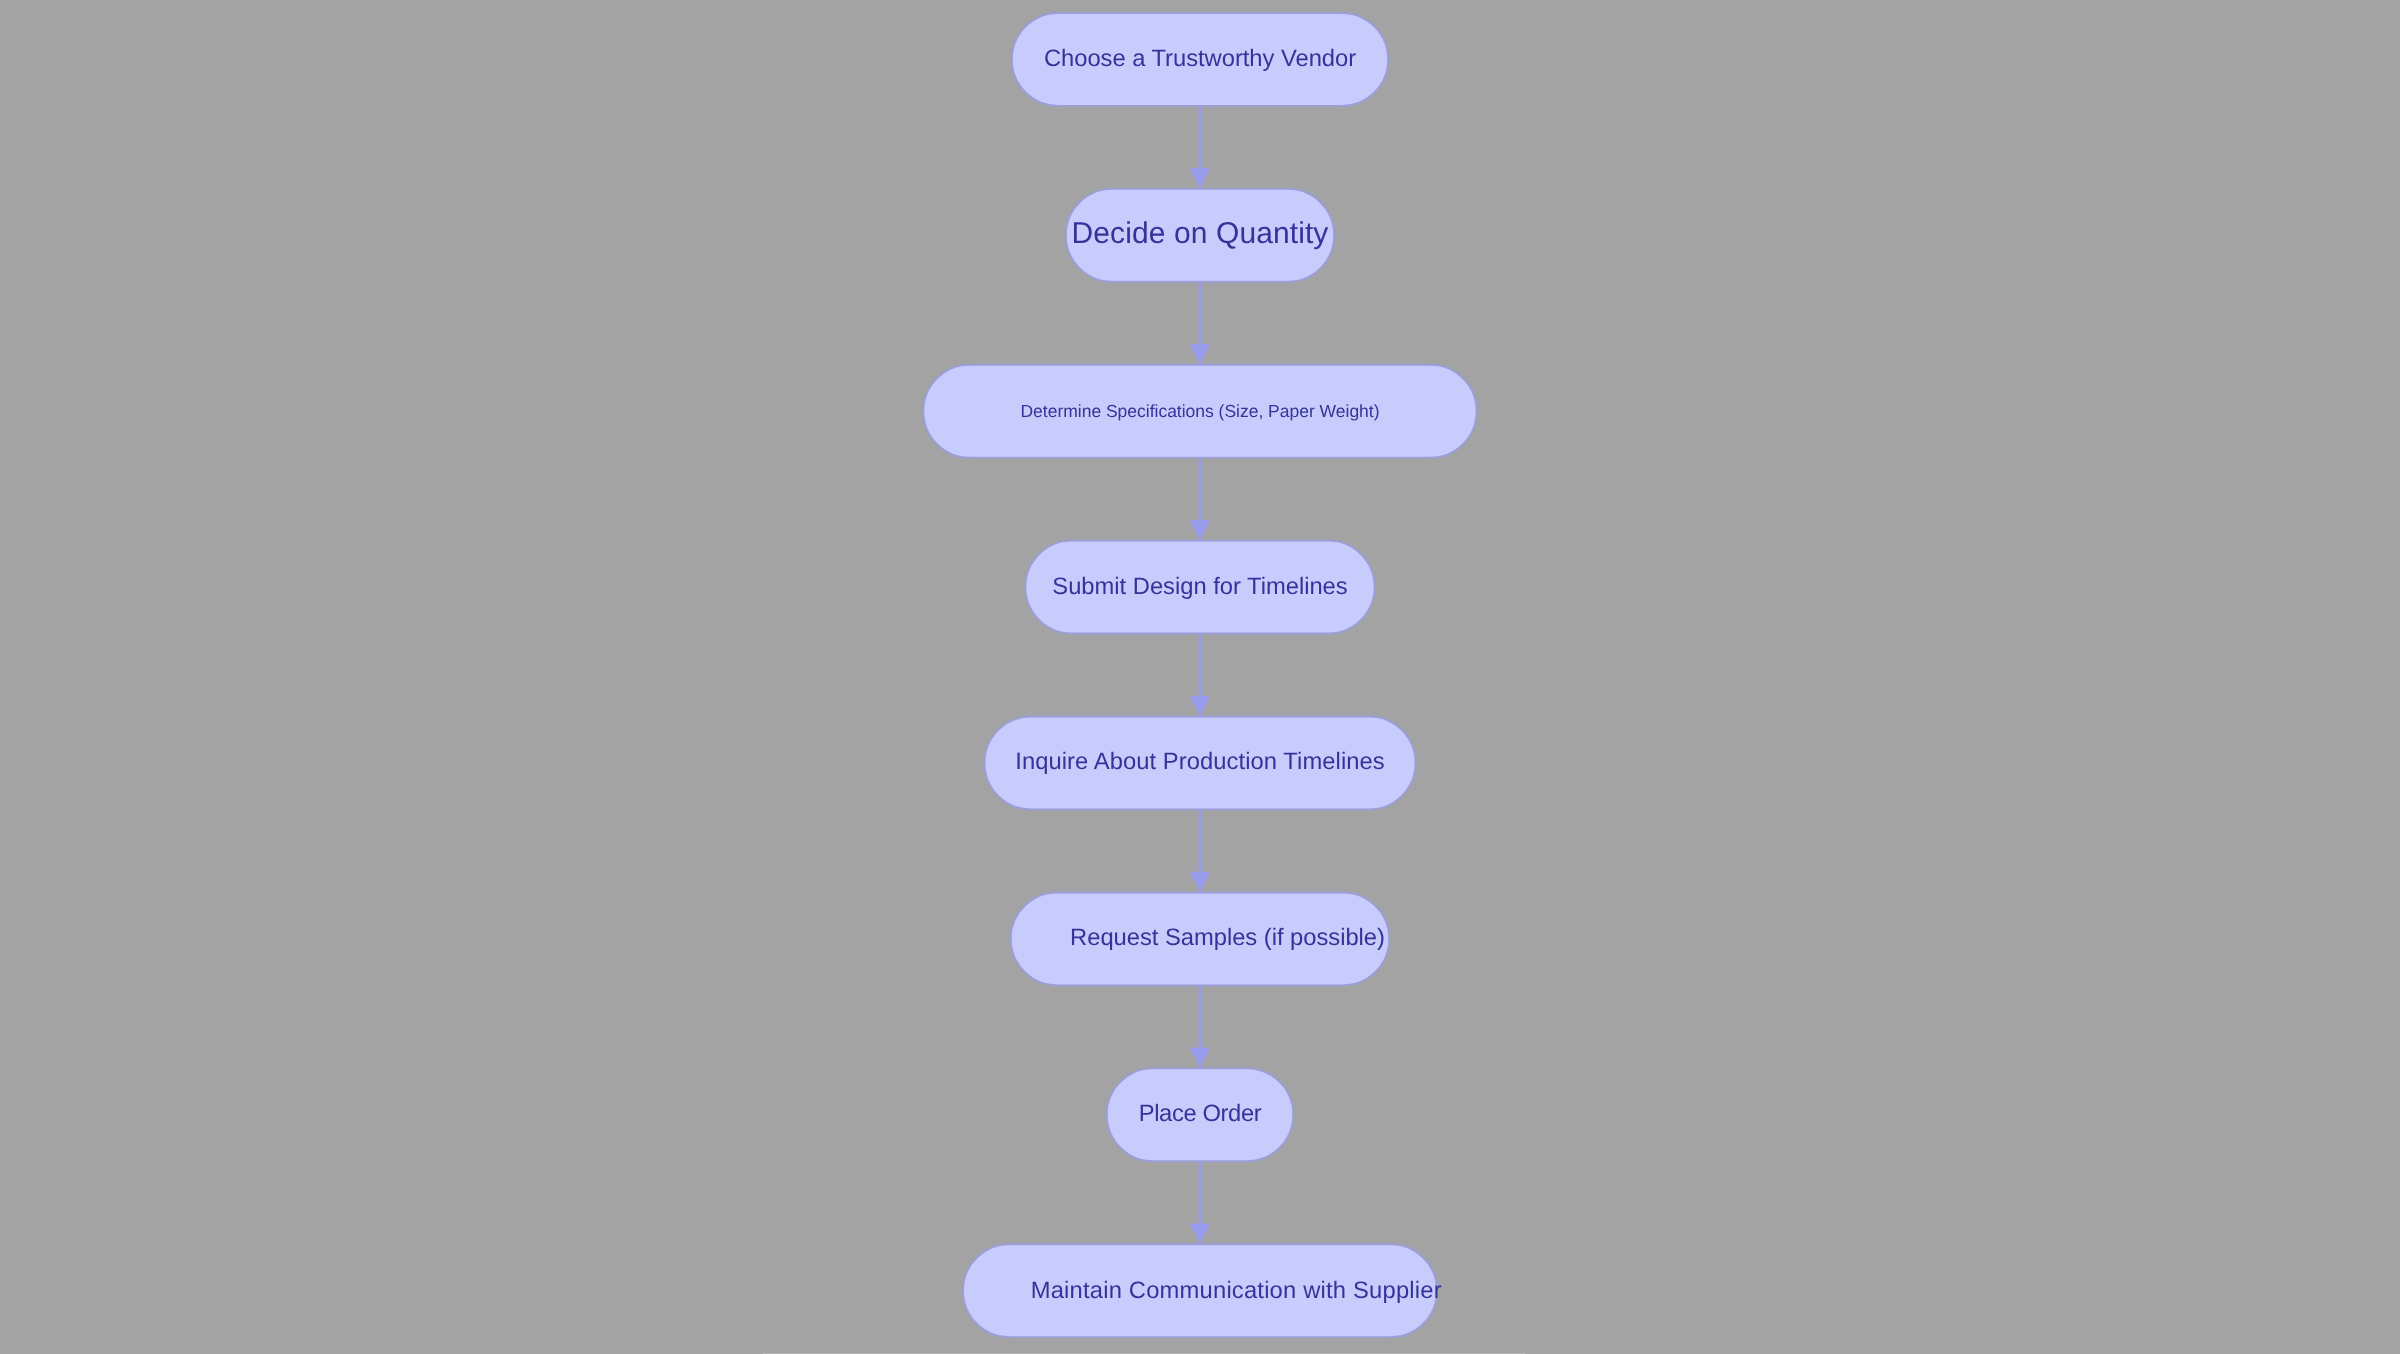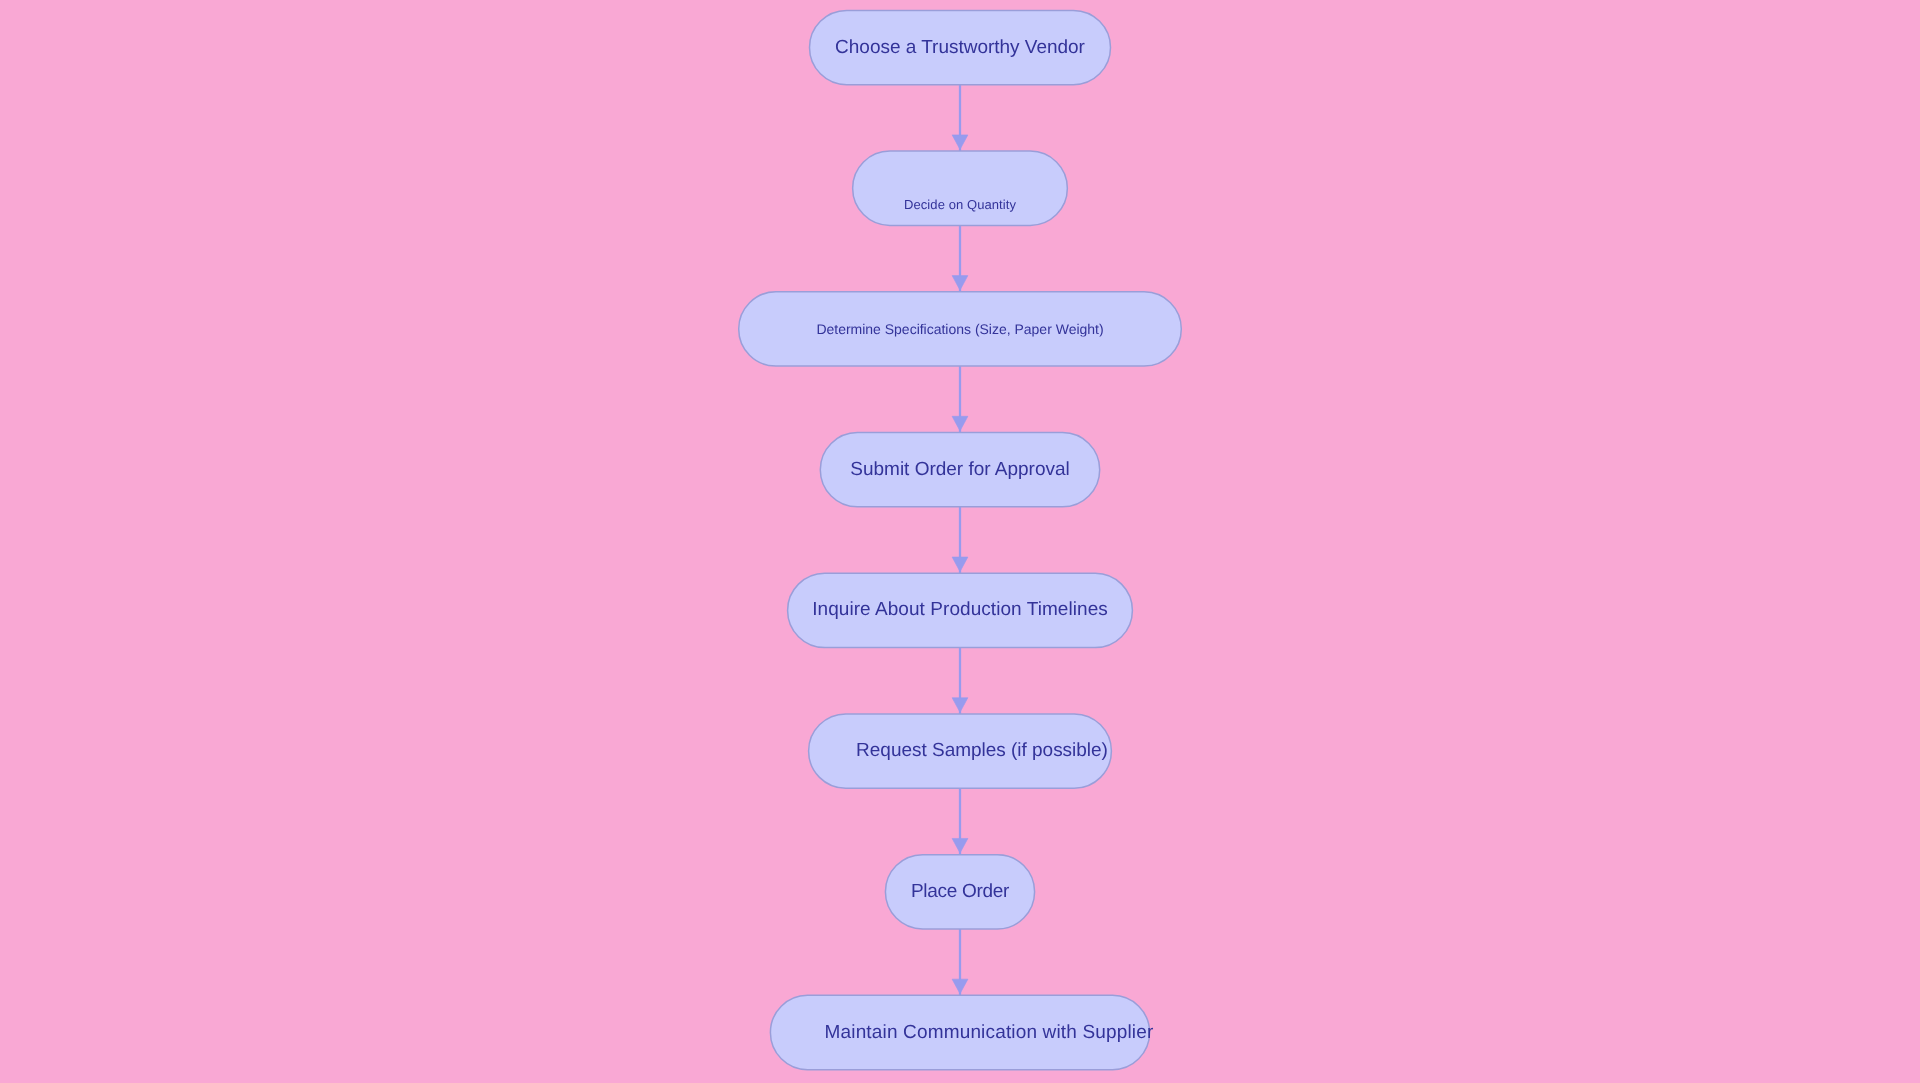--- a/index.html
+++ b/index.html
@@ -27,21 +27,21 @@
     font-weight:400;
     color:#333399;
     transform:translate(-50%,-50%) translateY(-0.5px) translateZ(0);
     backface-visibility:hidden;
     line-height:1;
   }
 </style>
 </head>
 <body>
 
-<div id="stage" style="background: #f9a8d4;">
+<div id="stage" style="background: #a3a3a3;">
 
   <svg class="flow" id="flow-svg" viewBox="0 0 1920 1083">
 
     <g id="edge-layer">
       <g>
         <path class="edge-line" d="M 960 84.69999999999999 L 960 151.10999999999999" stroke="#979bee" stroke-width="2.3" fill="none"></path>
         <path class="edge-head" d="M 952.1 134.91 L 967.9 134.91 L 960 149.51 Z" fill="#979bee" stroke="#979bee" stroke-width="0.6" stroke-linejoin="round"></path>
       </g>
       <g>
         <path class="edge-line" d="M 960 225.41 L 960 291.82000000000005" stroke="#979bee" stroke-width="2.3" fill="none"></path>
@@ -76,22 +76,22 @@
       <rect class="node-shape" x="820.3" y="432.53000000000003" width="279.4" height="74.3" rx="37.15" ry="37.15" fill="#c8ccfc" stroke="#9a9ed9" stroke-width="1.5"></rect>
       <rect class="node-shape" x="787.6" y="573.24" width="344.8" height="74.3" rx="37.15" ry="37.15" fill="#c8ccfc" stroke="#9a9ed9" stroke-width="1.5"></rect>
       <rect class="node-shape" x="808.6" y="713.95" width="302.8" height="74.3" rx="37.15" ry="37.15" fill="#c8ccfc" stroke="#9a9ed9" stroke-width="1.5"></rect>
       <rect class="node-shape" x="885.4" y="854.66" width="149.2" height="74.3" rx="37.15" ry="37.15" fill="#c8ccfc" stroke="#9a9ed9" stroke-width="1.5"></rect>
       <rect class="node-shape" x="770.4" y="995.37" width="379.2" height="74.3" rx="37.15" ry="37.15" fill="#c8ccfc" stroke="#9a9ed9" stroke-width="1.5"></rect>
     </g>
   </svg>
 
   <div id="labels">
     <div class="node-label" style="left: 960px; top: 47.55px; color: rgb(51, 51, 153); font-size: 19px; letter-spacing: -0.02px;">Choose a Trustworthy Vendor</div>
-    <div class="node-label" style="left: 960px; top: 188.26px; color: rgb(51, 51, 153); font-size: 13px; letter-spacing: 0.08px; margin-top: 17px;">Decide on Quantity</div>
+    <div class="node-label" style="left: 960px; top: 188.26px; color: rgb(51, 51, 153); font-size: 24px; letter-spacing: 0.08px;">Decide on Quantity</div>
     <div class="node-label" style="left: 960px; top: 328.97px; color: rgb(51, 51, 153); font-size: 14px; letter-spacing: -0.01px;">Determine Specifications (Size, Paper Weight)</div>
-    <div class="node-label" style="left: 960px; top: 469.68px; color: rgb(51, 51, 153); font-size: 19px; letter-spacing: -0.01px;">Submit Order for Approval</div>
+    <div class="node-label" style="left: 960px; top: 469.68px; color: rgb(51, 51, 153); font-size: 19px; letter-spacing: -0.01px;">Submit Design for Timelines</div>
     <div class="node-label" style="left: 960px; top: 610.39px; color: rgb(51, 51, 153); font-size: 19px; letter-spacing: 0.06px;">Inquire About Production Timelines</div>
     <div class="node-label" style="left: 960px; top: 751.1px; color: rgb(51, 51, 153); font-size: 19px; letter-spacing: -0.02px; margin-left: 22px;">Request Samples (if possible)</div>
     <div class="node-label" style="left: 960px; top: 891.81px; color: rgb(51, 51, 153); font-size: 19px; letter-spacing: -0.3px;">Place Order</div>
     <div class="node-label" style="left: 960px; top: 1032.52px; color: rgb(51, 51, 153); font-size: 19px; letter-spacing: 0.16px; margin-left: 29px;">Maintain Communication with Supplier</div>
   </div>
 
 </div>
 
 </body></html>

